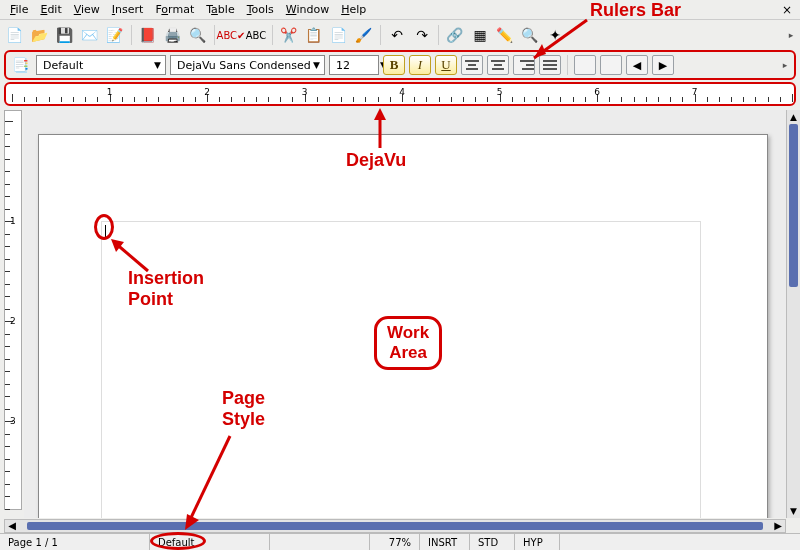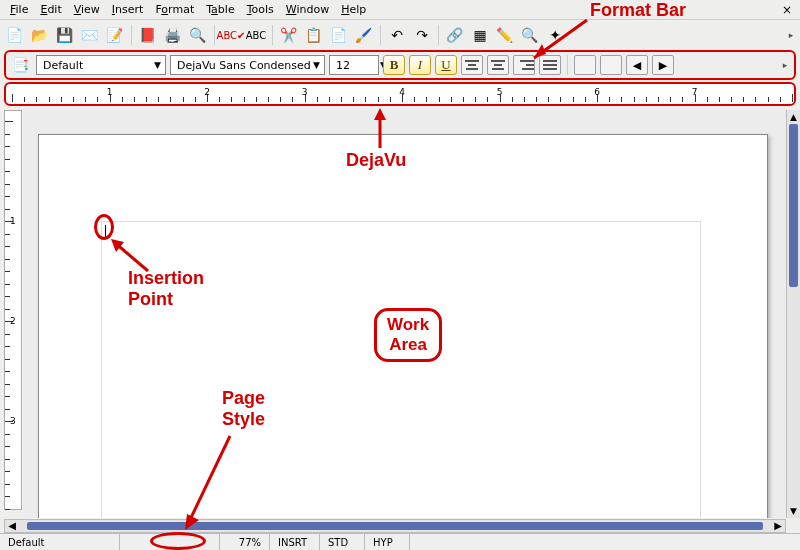--- a/index.html
+++ b/index.html
@@ -431,50 +431,51 @@
   <div class="arrow" style="bottom:0">▼</div>
 </div>
 
 <div class="hscroll-bar">
   <div class="arrow" style="left:0">◀</div>
   <div class="thumb"></div>
   <div class="arrow" style="right:0">▶</div>
 </div>
 
 <div class="statusbar">
+  <div class="cell" style="width:150px">Page 1 / 1</div>
   <div class="cell" style="width:120px">Default</div>
   <div class="cell" style="width:100px"></div>
   <div class="cell" style="width:50px;justify-content:flex-end">77%</div>
   <div class="cell" style="width:50px">INSRT</div>
   <div class="cell" style="width:45px">STD</div>
   <div class="cell" style="width:45px">HYP</div>
   <div class="cell" style="flex:1;border-right:none"></div>
 </div>
 
-<div class="anno" style="left:590px; top:0px;">Format Bar</div>
+<div class="anno" style="left:590px; top:0px;">Rulers Bar</div>
 <svg class="arrow" style="left:522px; top:16px;" width="70" height="50">
   <line x1="65" y1="4" x2="12" y2="42"></line>
     <polygon points="12,42 24,38 20,28"></polygon>
 </svg>
 
 <div class="anno" style="left:346px; top:150px;">DejaVu</div>
 <svg class="arrow" style="left:365px; top:106px;" width="30" height="44">
   <line x1="15" y1="42" x2="15" y2="8"></line>
     <polygon points="15,2 9,14 21,14"></polygon>
 </svg>
 
 <div class="circle" style="left:94px; top:214px; width:20px; height:26px;"></div>
 <svg class="arrow" style="left:108px; top:236px;" width="50" height="40">
   <line x1="40" y1="35" x2="6" y2="6"></line>
     <polygon points="3,3 16,6 8,16"></polygon>
 </svg>
 <div class="anno small" style="left:128px; top:268px; white-space:pre; text-align:left;">Insertion
 Point</div>
 
-<div class="anno-box" style="left:374px; top:308px; white-space:pre;">Work
+<div class="anno-box" style="left:374px; top:316px; white-space:pre;">Work
 Area</div>
 
 <div class="anno small" style="left:222px; top:388px; white-space:pre; text-align:center;">Page
 Style</div>
 <svg class="arrow" style="left:180px; top:432px;" width="60" height="100">
   <line x1="50" y1="4" x2="8" y2="92"></line>
     <polygon points="5,98 7,82 19,88"></polygon>
 </svg>
 <div class="style-ellipse" style="left:150px; bottom:0px;"></div>
 

